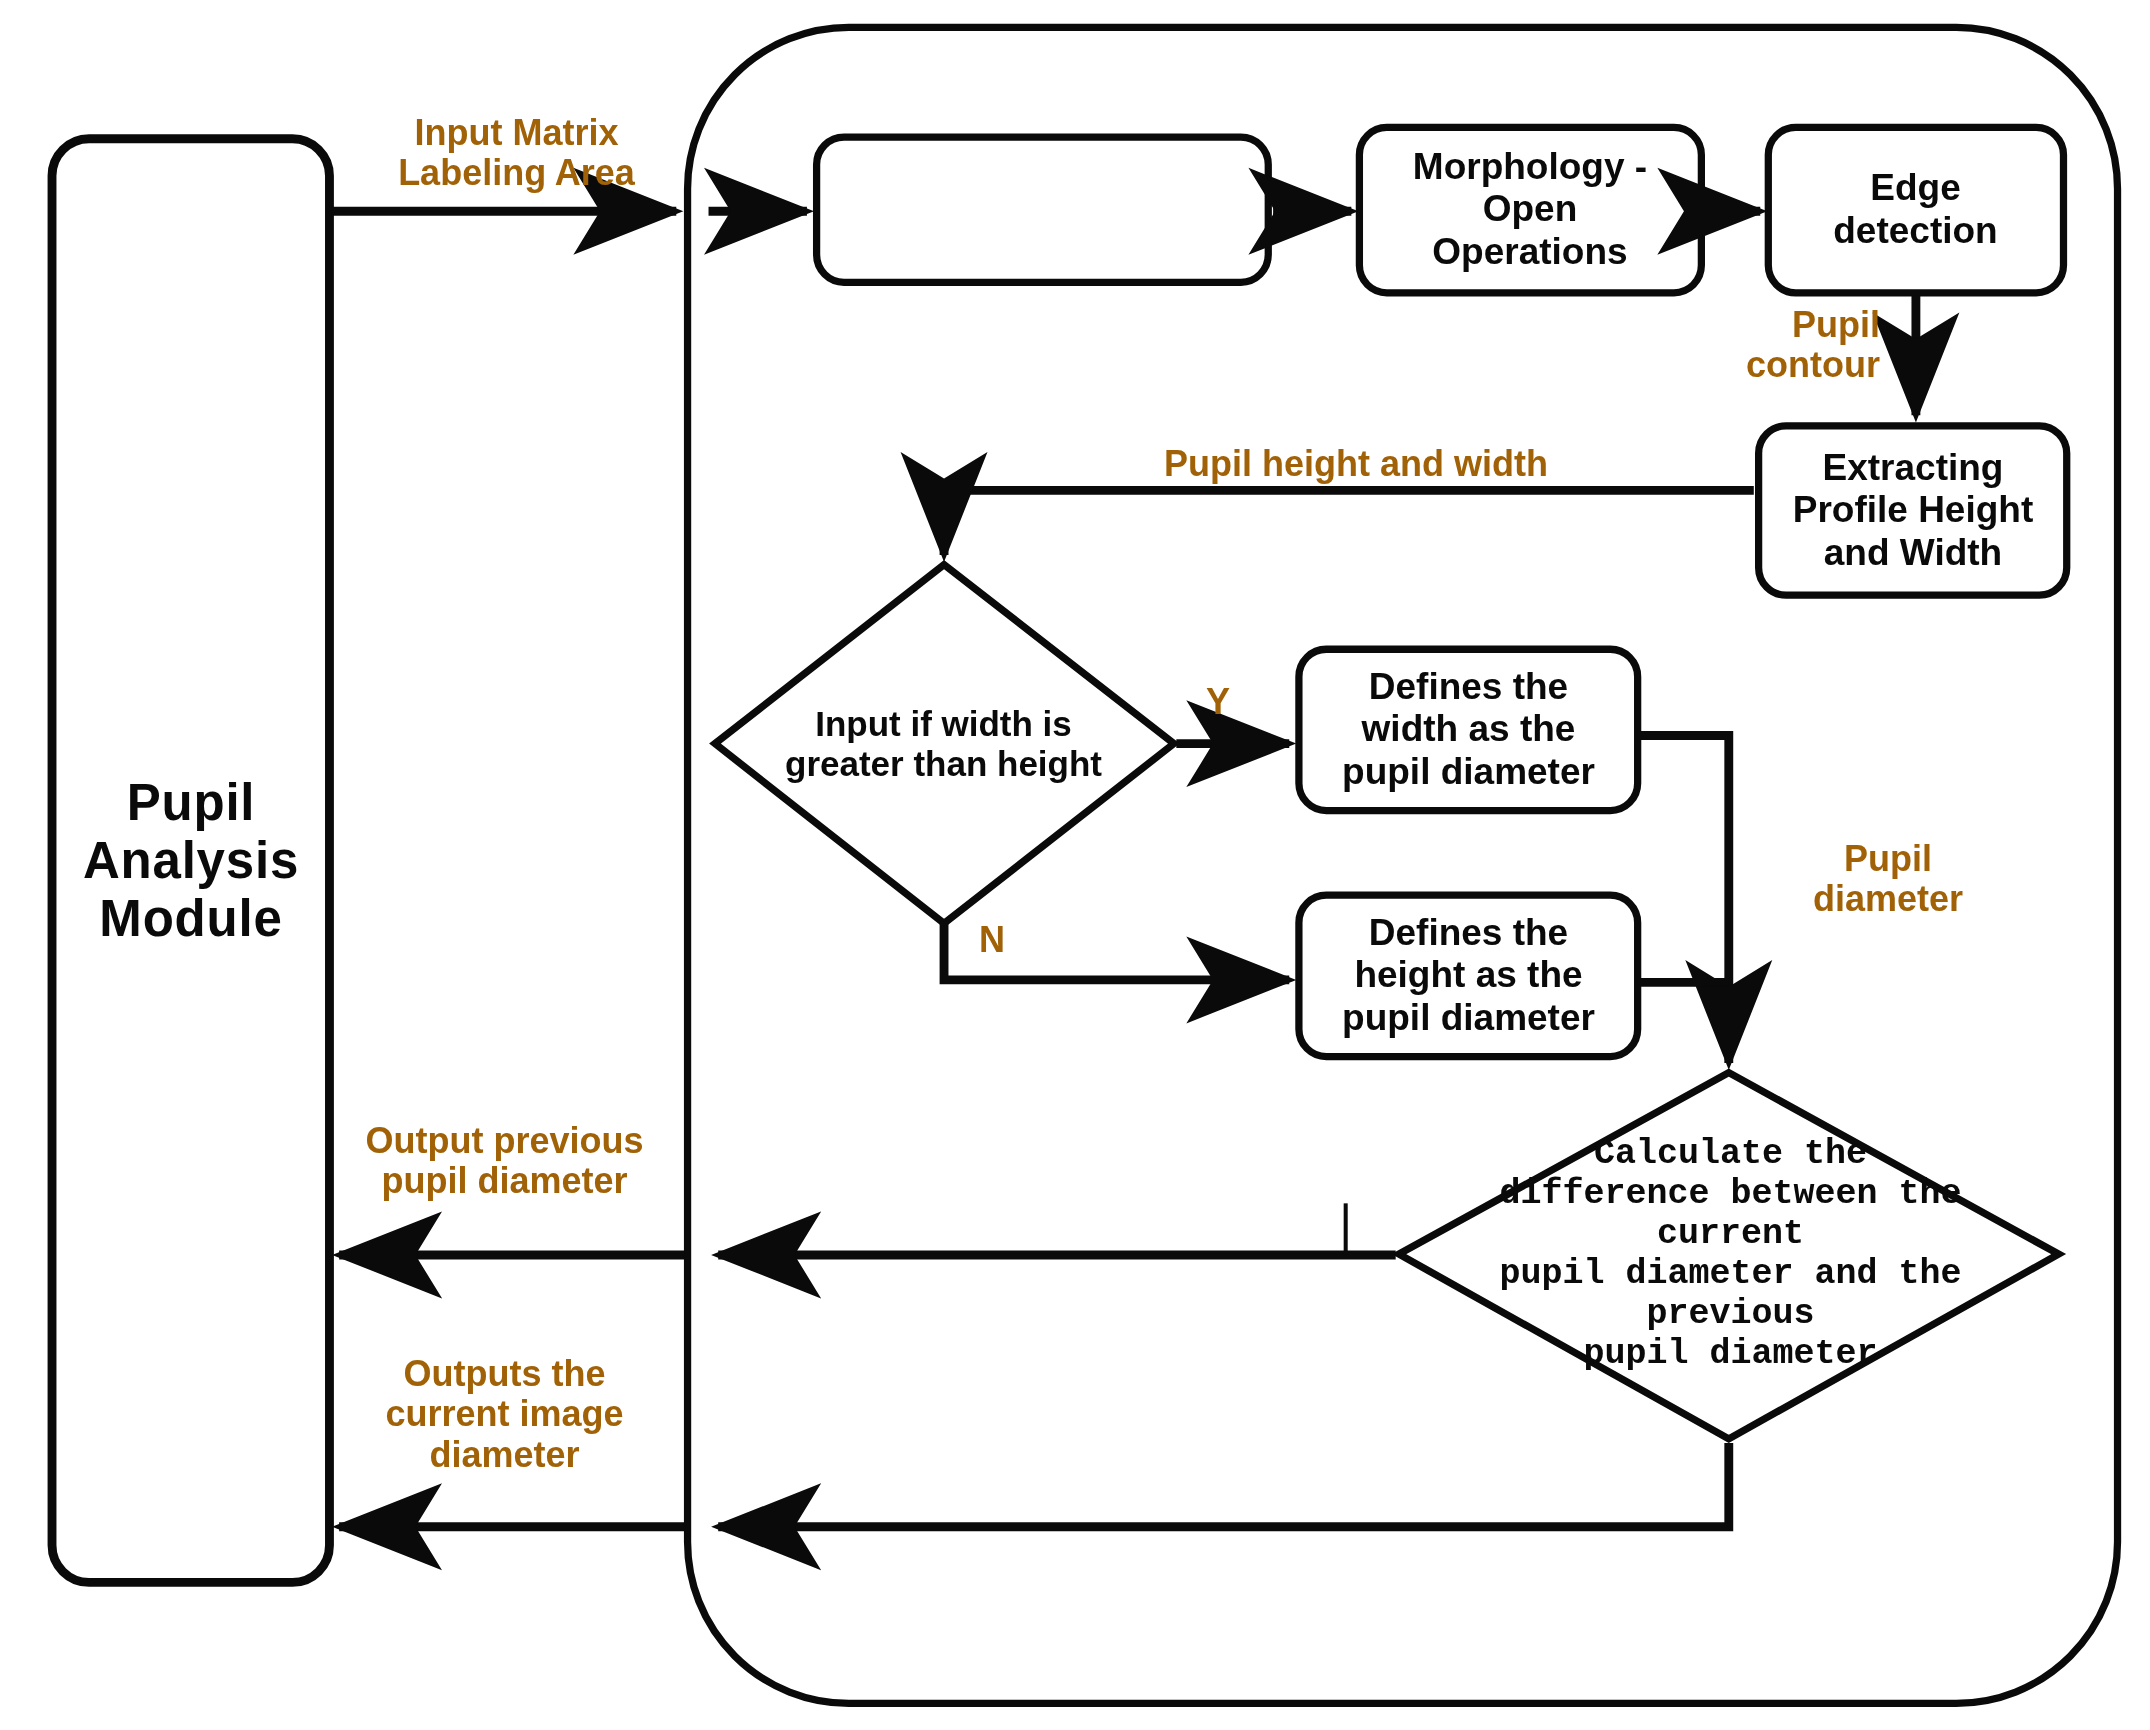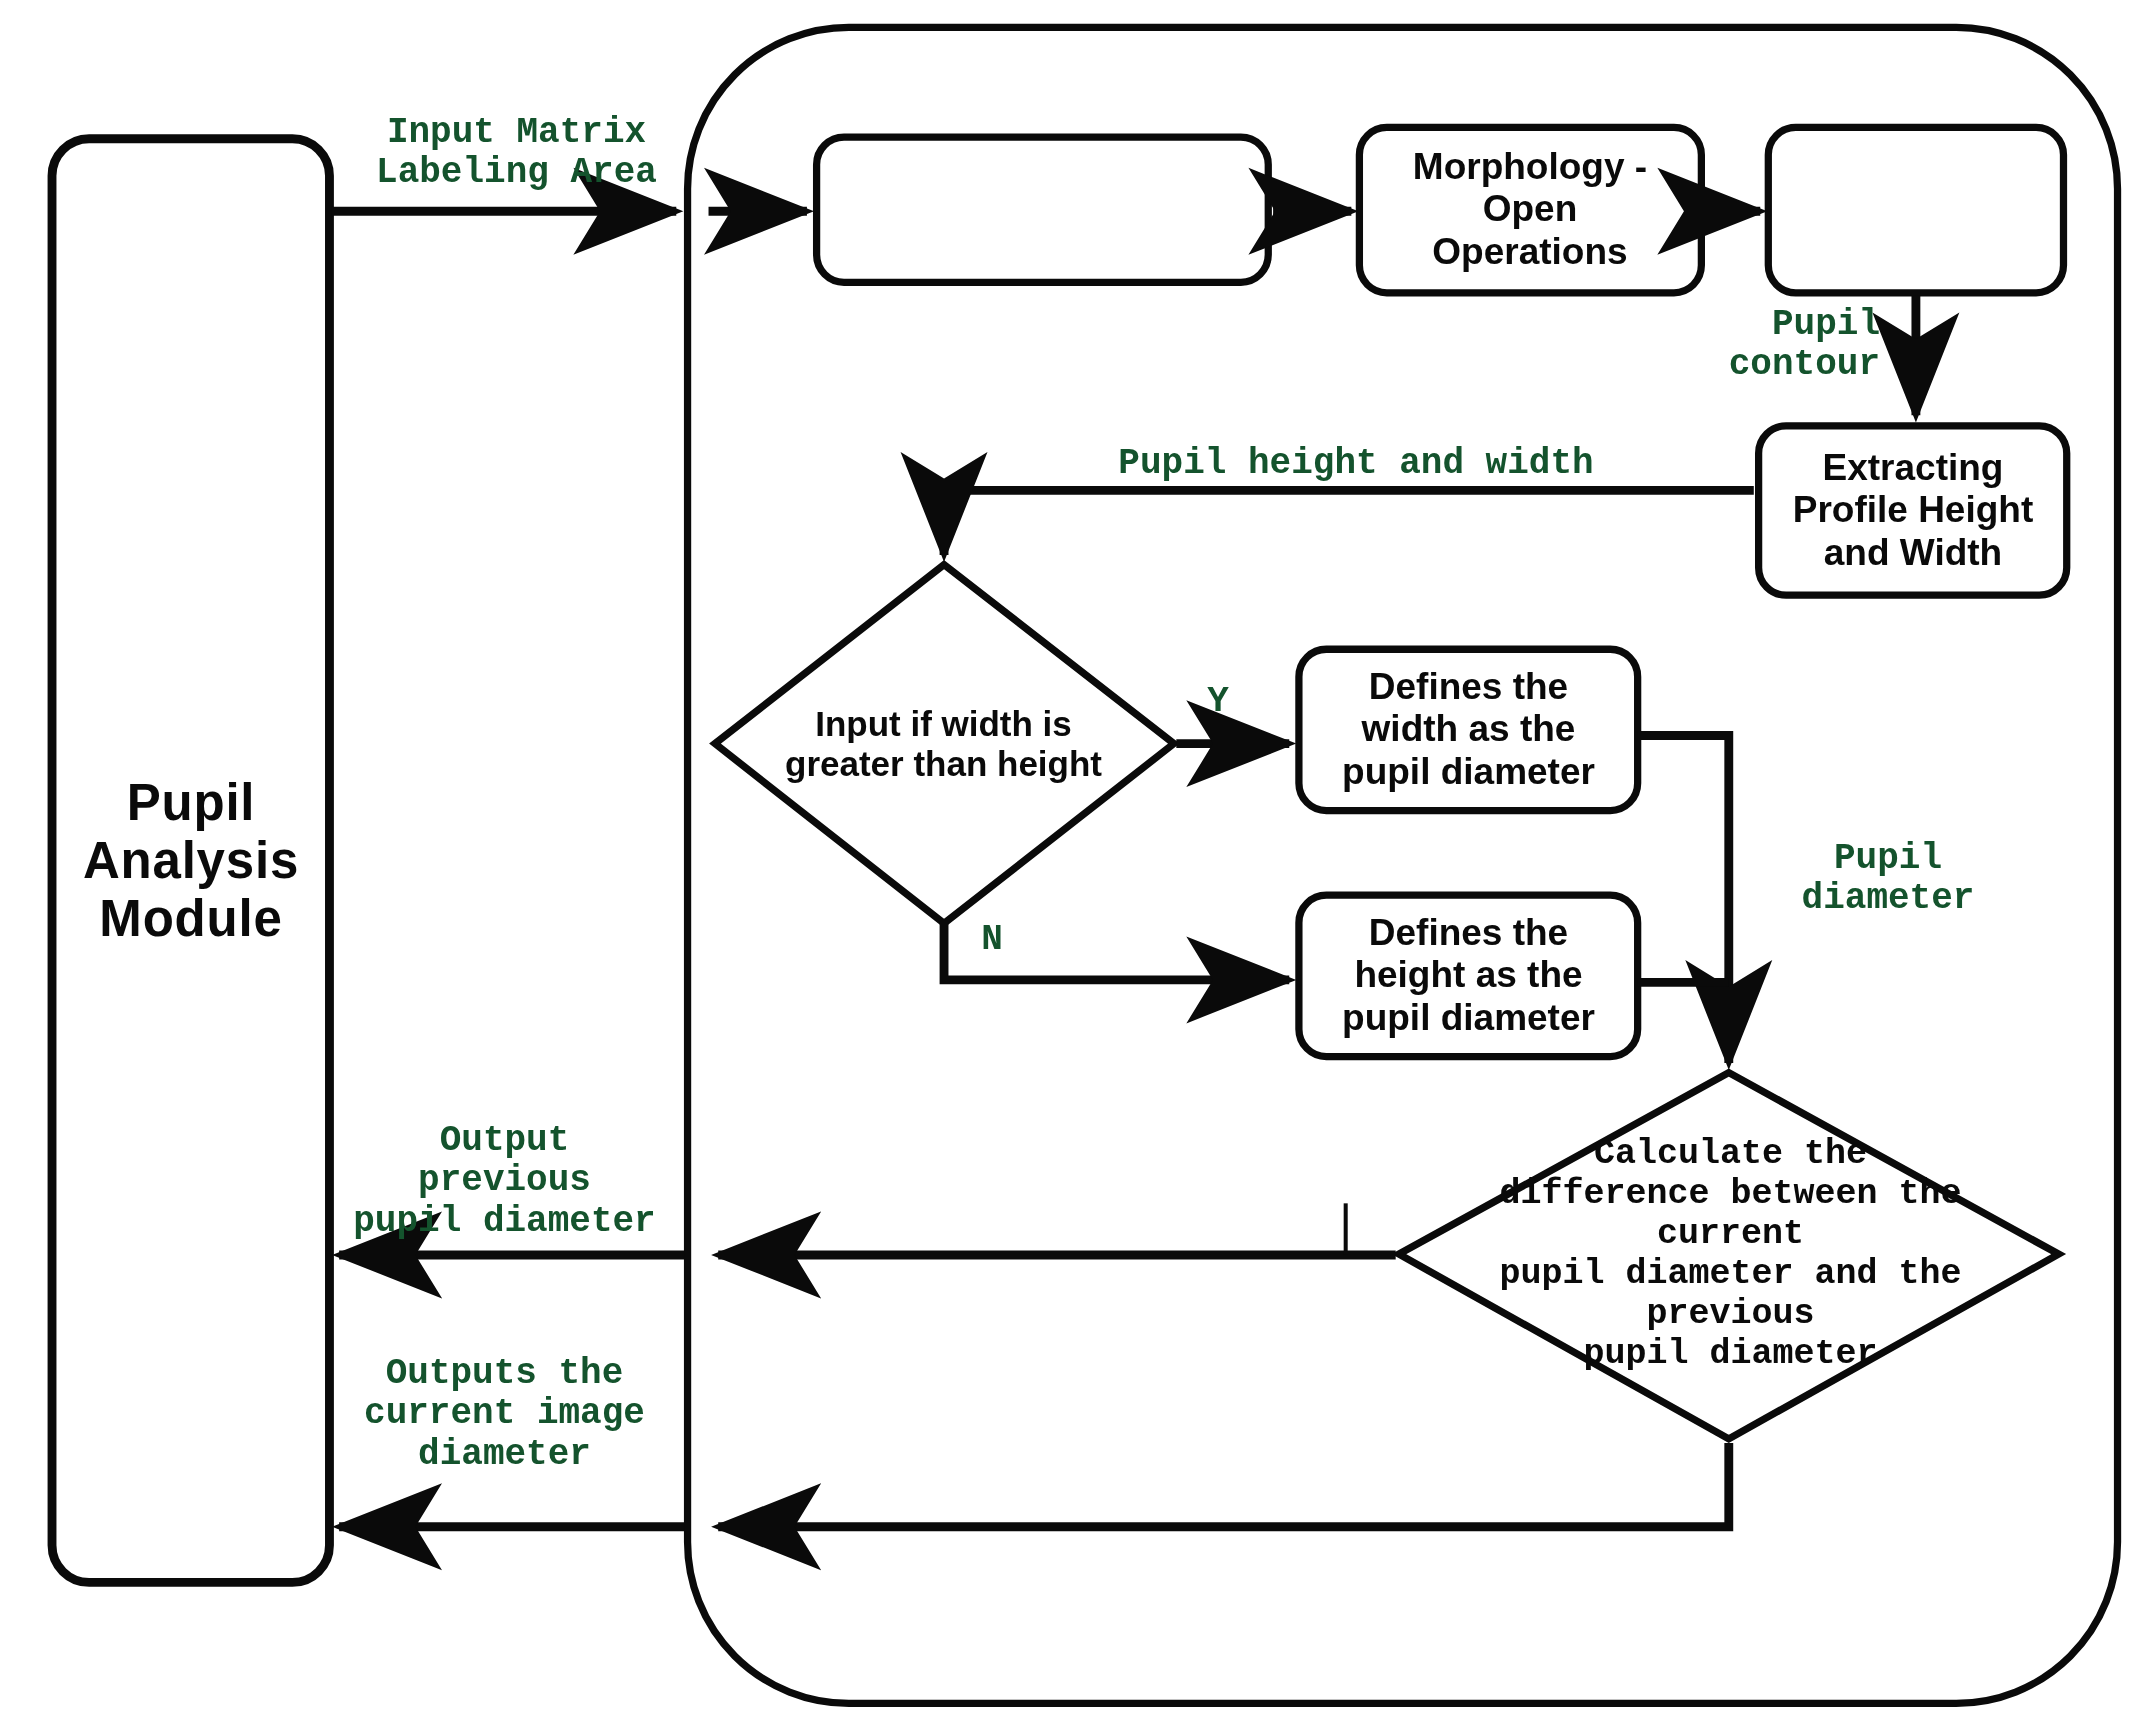--- a/index.html
+++ b/index.html
@@ -17,22 +17,22 @@
   }
   #flow-svg {
     position: absolute;
     top: 0;
     left: 0;
     width: 2151px;
     height: 1730px;
   }
   .lbl {
     position: absolute;
-    color: #14532d;
-    font-family: Liberation Mono, monospace;
+    color: #a16207;
+    font-family: Liberation Sans, sans-serif;
     font-weight: bold;
     text-align: center;
     line-height: 1.12;
     white-space: pre-line;
     pointer-events: none;
   }
   .node-text {
     position: absolute;
     display: flex;
     align-items: center;
@@ -108,20 +108,22 @@
 
   <div class="node-text module-title" style="left:52px; top:139px; width:278px; height:1444px;">Pupil
 Analysis
 Module</div>
 
 
   <div class="node-text box-text" style="left:1359px; top:127px; width:342px; height:165px;">Morphology -
 Open
 Operations</div>
 
+  <div class="node-text box-text" style="left:1768px; top:127px; width:295px; height:165px;">Edge
+detection</div>
 
   <div class="node-text box-text" style="left:1759px; top:426px; width:308px; height:169px;">Extracting
 Profile Height
 and Width</div>
 
   <div class="node-text diamond-text" style="left:750px; top:687px; width:387px; height:113px;">Input if width is
 greater than height</div>
 
   <div class="node-text box-text" style="left:1299px; top:649px; width:339px; height:161px;">Defines the
 width as the

